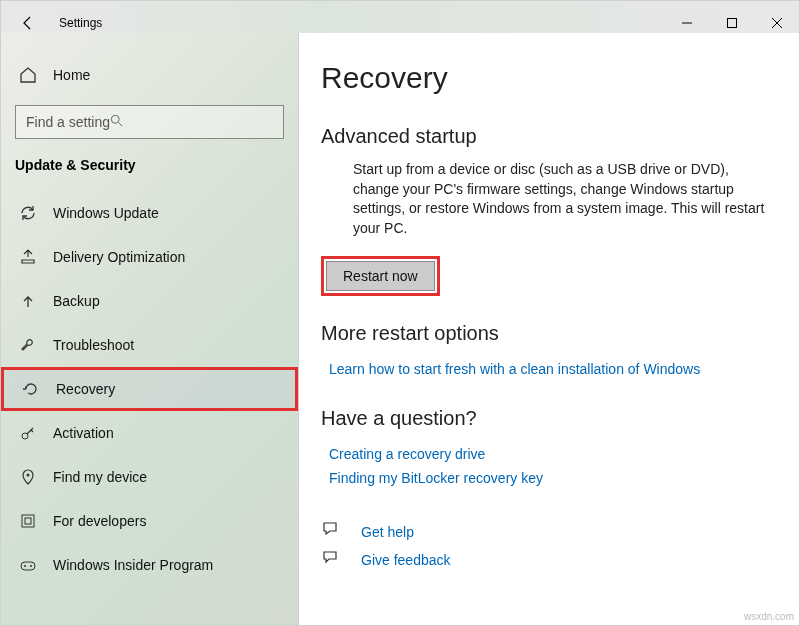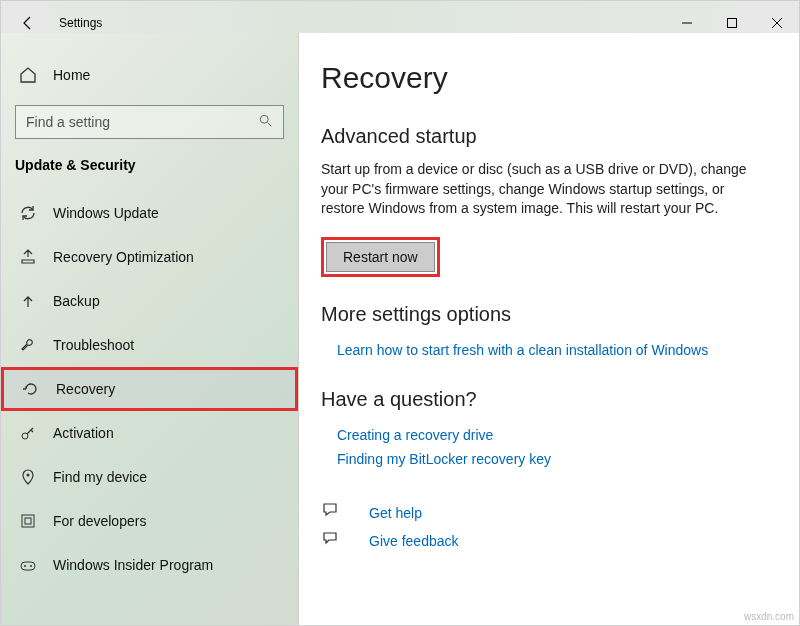--- a/index.html
+++ b/index.html
@@ -50,43 +50,42 @@
     .search-box {
       margin: 8px 14px 14px 14px;
       height: 34px;
       border: 1px solid #888;
       background: rgba(255,255,255,0.35);
       display: flex;
       align-items: center;
       padding: 0 10px;
       font-size: 14px;
       color: #555;
-      justify-content: space-between;
     }
     .section-label { font-weight: 600; font-size: 14px; padding: 4px 2px 18px 14px; }
     .nav-item.selected { background: rgba(200,210,210,0.5); }
     .red-box { border: 3px solid #e03030; }
     .main {
       flex: 1;
       padding: 28px 30px 10px 22px;
       overflow-y: auto;
       color: #222;
     }
     h1 { font-weight: 400; font-size: 30px; margin-bottom: 30px; }
     h2 { font-weight: 400; font-size: 20px; margin: 26px 0 12px 0; }
-    .desc { font-size: 14px; line-height: 1.4; color: #222; }
+    .desc { font-size: 14px; line-height: 1.4; color: #222; margin-left: 32px; }
     .btn-wrap { display:inline-block; border: 3px solid #e03030; padding: 2px; margin-top: 18px; }
     .btn {
       background: #ccc;
       border: 1px solid #888;
       padding: 6px 16px;
       font-size: 14px;
       color: #111;
     }
-    a.link { color: #0067b8; text-decoration: none; font-size: 14px; display: inline-block; margin: 4px 16px; }
+    a.link { color: #0067b8; text-decoration: none; font-size: 14px; display: inline-block; margin: 4px 8px; }
     .help-row { display: flex; align-items: flex-start; gap: 14px; margin: 4px 0; font-size: 14px; }
     .help-row .ico { width: 18px; height: 18px; color:#333; }
     .watermark { position:absolute; bottom:4px; right:6px; font-size:10px; color:#bbb; }
   </style>
 </head>
 <body>
 
 <div class="titlebar">
   <div class="back-btn">
     <svg viewBox="0 0 16 16" width="16" height="16">
@@ -140,21 +139,21 @@
           </svg>
         </span>
       <span>Windows Update</span>
     </div>
     <div class="nav-item">
       <span class="ico">
           <svg viewBox="0 0 18 18">
             <path d="M9 2v7M5 6l4-4 4 4M3 12h12v3H3z" stroke="#333" fill="none" stroke-width="1.2"></path>
           </svg>
         </span>
-      <span>Recovery Optimization</span>
+      <span>Delivery Optimization</span>
     </div>
     <div class="nav-item">
       <span class="ico">
           <svg viewBox="0 0 18 18">
             <path d="M9 15V5M5 9l4-4 4 4" stroke="#333" fill="none" stroke-width="1.3"></path>
           </svg>
         </span>
       <span>Backup</span>
     </div>
     <div class="nav-item">
@@ -214,21 +213,21 @@
 
   <div class="main">
     <h1>Recovery</h1>
 
     <h2 style="margin-top:0">Advanced startup</h2>
     <p class="desc">Start up from a device or disc (such as a USB drive or DVD), change your PC's firmware settings, change Windows startup settings, or restore Windows from a system image. This will restart your PC.</p>
     <div class="btn-wrap">
       <button class="btn">Restart now</button>
     </div>
 
-    <h2>More settings options</h2>
+    <h2>More restart options</h2>
     <a class="link">Learn how to start fresh with a clean installation of Windows</a>
 
     <h2>Have a question?</h2>
     <a class="link">Creating a recovery drive</a><br>
     <a class="link">Finding my BitLocker recovery key</a>
 
     <div style="height:26px"></div>
     <div class="help-row">
       <span class="ico"><svg viewBox="0 0 18 18">
             <path d="M3 3h12v8H9l-4 3v-3H3z" stroke="#333" fill="none" stroke-width="1.2"></path>

